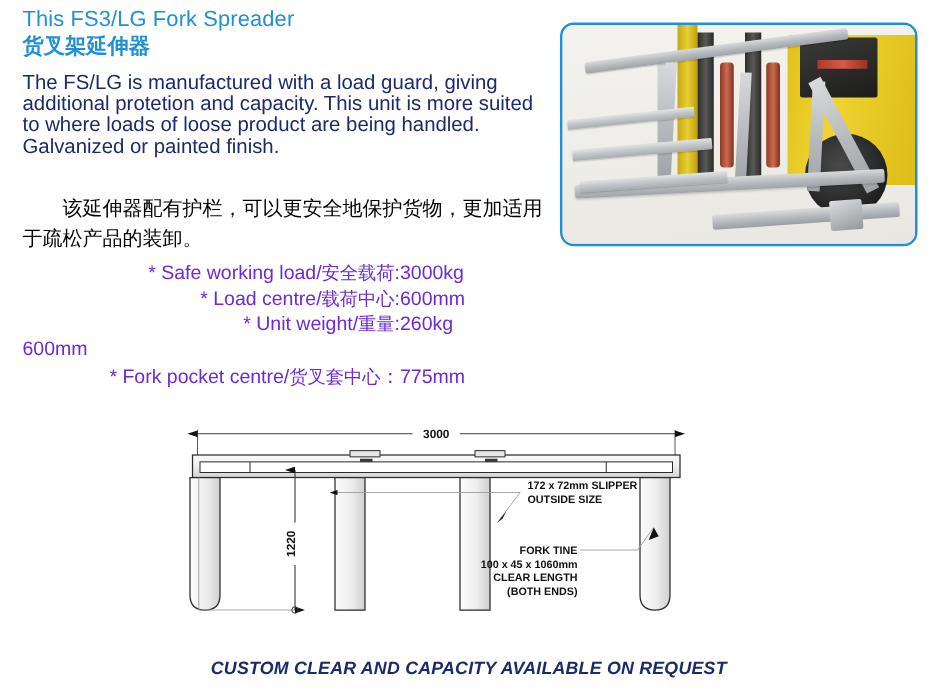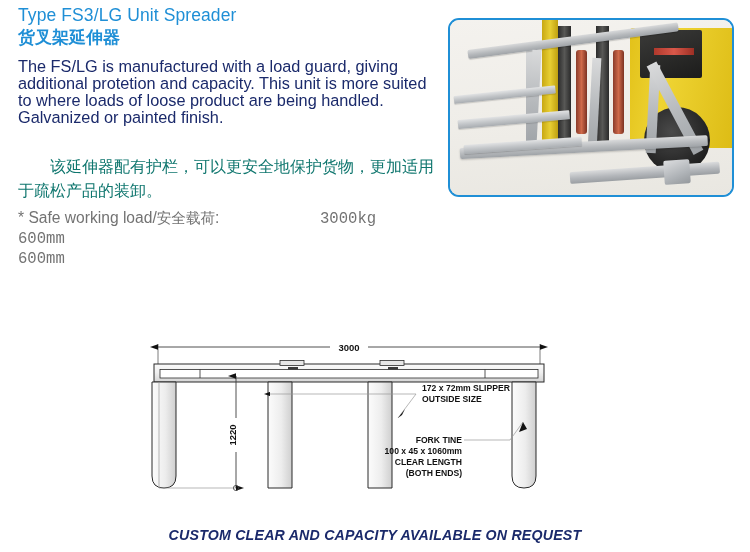--- a/index.html
+++ b/index.html
@@ -49,54 +49,54 @@
     color: #1b2a6b;
     font-size: 16.3px;
     line-height: 17px;
     font-family: "Liberation Sans", sans-serif;
   }
   #description-cn {
     position: absolute;
     left: 18px;
     top: 155px;
     width: 420px;
-    color: #0f766e;
+    color: #000000;
     font-size: 16px;
     line-height: 24px;
     font-family: "DejaVu Serif", serif;
     text-indent: 2em;
   }
 
   
   #spec-list {
     position: absolute;
     left: 18px;
     top: 209px;
     width: 430px;
   }
   .spec-row {
     display: flex;
     align-items: baseline;
     height: 20.5px;
-    color: #737373;
+    color: #6d28d9;
     font-size: 15.6px;
     white-space: nowrap;
+    text-align: right;
   }
   .spec-label {
     width: 302px;
     flex: 0 0 302px;
     overflow: visible;
   }
   .spec-label .cn {
     font-family: "DejaVu Sans", sans-serif;
     font-size: 14.6px;
   }
   .spec-value {
     flex: 0 0 auto;
-    font-family: Liberation Mono, monospace;
   }
 
   
   #photo-panel {
     position: absolute;
     left: 448px;
     top: 18px;
     width: 282px;
     height: 175px;
     border: 2px solid #1f8fd6;
@@ -238,38 +238,50 @@
     font-style: italic;
     font-weight: 600;
     letter-spacing: 0.2px;
     font-family: "Liberation Sans", sans-serif;
   }
 </style>
 </head>
 <body>
 
 <div id="title-block">
-  <div class="title-en">Type FS3/LG Unit Spreader</div>
+  <div class="title-en">This FS3/LG Fork Spreader</div>
   <div class="title-cn">货叉架延伸器</div>
 </div>
 
 <div id="description-en">The FS/LG is manufactured with a load guard, giving additional protetion and capacity. This unit is more suited to where loads of loose product are being handled. Galvanized or painted finish.</div>
 <div id="description-cn">该延伸器配有护栏，可以更安全地保护货物，更加适用于疏松产品的装卸。</div>
 
 <div id="spec-list">
   <div class="spec-row">
     <span class="spec-label"><span>*</span>
       <span>Safe working load</span><span>/</span><span class="cn">安全载荷</span><span>:</span></span>
     <span class="spec-value">3000kg</span>
   </div>
   <div class="spec-row">
+    <span class="spec-label"><span>*</span>
+      <span>Load centre</span><span>/</span><span class="cn">载荷中心</span><span>:</span></span>
     <span class="spec-value">600mm</span>
   </div>
   <div class="spec-row">
+    <span class="spec-label"><span>*</span>
+      <span>Unit weight</span><span>/</span><span class="cn">重量</span><span>:</span></span>
+    <span class="spec-value">260kg</span>
+  </div>
+  <div class="spec-row">
     <span class="spec-value">600mm</span>
+  </div>
+  <div class="spec-row">
+    <span class="spec-label"><span>*</span>
+      <span>Fork pocket centre</span><span>/</span><span class="cn">货叉套中心</span><span>：</span></span>
+    <span class="spec-value">775mm</span>
   </div>
 </div>
 
 <div id="photo-panel">
   <div id="photo-inner">
     <div class="fl-yellow-post"></div>
     <div class="fl-mast-a"></div>
     <div class="fl-mast-b"></div>
     <div class="fl-cyl-a"></div>
     <div class="fl-cyl-b"></div>

